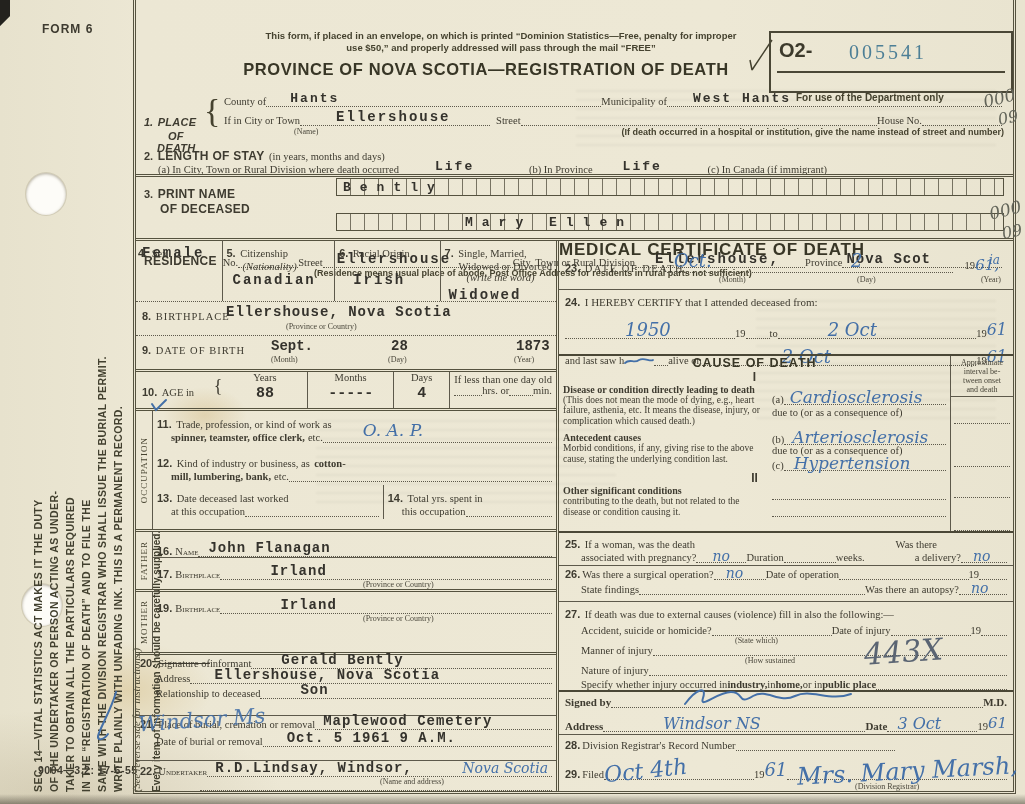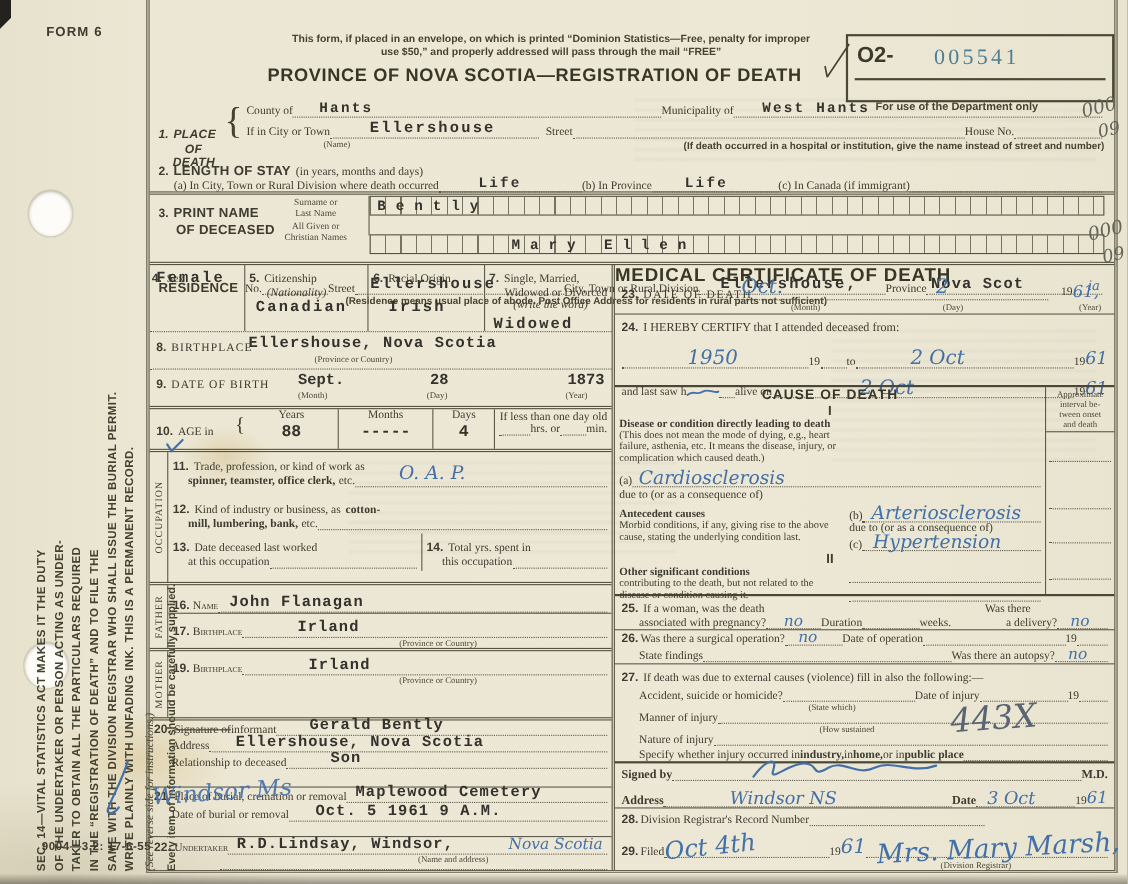--- a/index.html
+++ b/index.html
@@ -154,26 +154,20 @@
     </div>
 
     <div class="abs drule" style="left:0;top:174px;width:877px;"></div>
 
     <div class="abs" style="left:8px;top:178px;width:860px;">
       <div class="abs" style="left:0;top:6px;">
         <span class="num">3.</span>
         <span class="flabel" style="font-size:12px;">PRINT NAME</span>
         <div class="flabel" style="font-size:12px;margin-left:16px;">OF DECEASED</div>
       </div>
-      <div class="abs" style="left:95px;top:0;width:96px;text-align:center;border-right:1px solid #5d594b;height:36px;">
-        <div class="cap" style="font-size:8.5px;">Surname or</div>
-        <div class="cap" style="font-size:8.5px;">Last Name</div>
-        <div class="cap" style="font-size:8.5px;margin-top:2px;">All Given or</div>
-        <div class="cap" style="font-size:8.5px;">Christian Names</div>
-      </div>
       <div class="abs cells" style="left:192px;top:0;width:666px;">
         <span class="typed" style="position:absolute;left:6px;top:1px;font-size:13px;letter-spacing:9px;">Bently</span>
       </div>
       <div class="abs cells" style="left:192px;top:17px;width:666px;">
         <span class="typed" style="position:absolute;left:128px;top:1px;font-size:13px;letter-spacing:9px;">Mary Ellen</span>
       </div>
 
       <div class="line" style="margin-top:40px;width:858px;">
         <span class="flabel" style="font-size:12px;">RESIDENCE</span>
         <span class="slabel" style="margin-left:6px;">No.</span>
@@ -457,21 +451,21 @@
               </span>
             <span class="slabel">19</span>
             <span class="hand" style="font-size:16px;">61</span>
           </div>
         </div>
 
         <div style="height:188px;border:2px solid #4a4736;border-left:none;border-right:none;display:flex;position:relative;">
           <div style="flex:1;position:relative;">
             <div style="text-align:center;font-size:12.5px;font-weight:700;letter-spacing:1px;color:#383626;">CAUSE OF DEATH</div>
             <div style="text-align:center;font-weight:700;font-size:12px;">I</div>
-            <div style="display:flex;flex-direction:column;">
+            <div style="display:flex;">
               <div style="width:205px;padding-left:4px;">
                 <div class="slabel b" style="white-space:normal;font-size:10px;line-height:11px;">Disease or condition directly leading to death</div>
                 <div class="serif" style="font-size:9.5px;line-height:10.5px;">(This does not mean the mode of dying, e.g., heart failure, asthenia, etc.  It means the disease, injury, or complication which caused death.)</div>
               </div>
               <div style="flex:1;position:relative;padding:2px 4px 0;">
                 <div class="line" style="margin-top:8px;">
                   <span class="slabel">(a)</span>
                   <span class="dl fill" style="position:relative;">
                       <span class="hand" style="position:absolute;left:6px;bottom:-3px;font-size:17px;">Cardiosclerosis</span>
                     </span>

